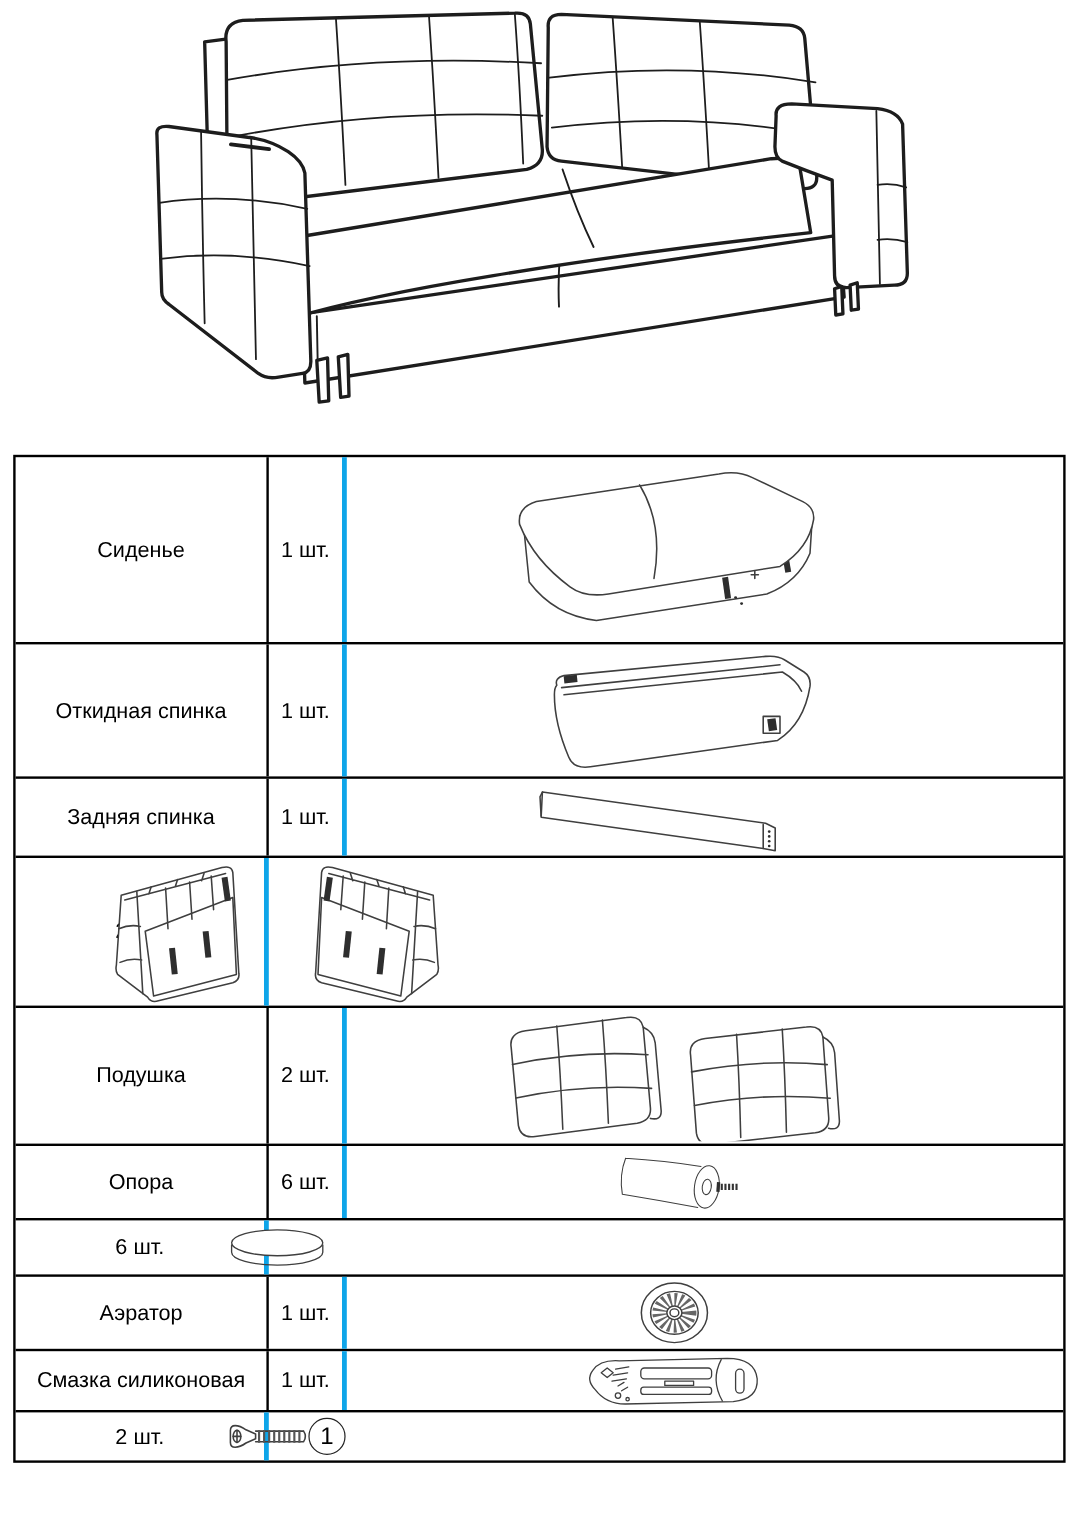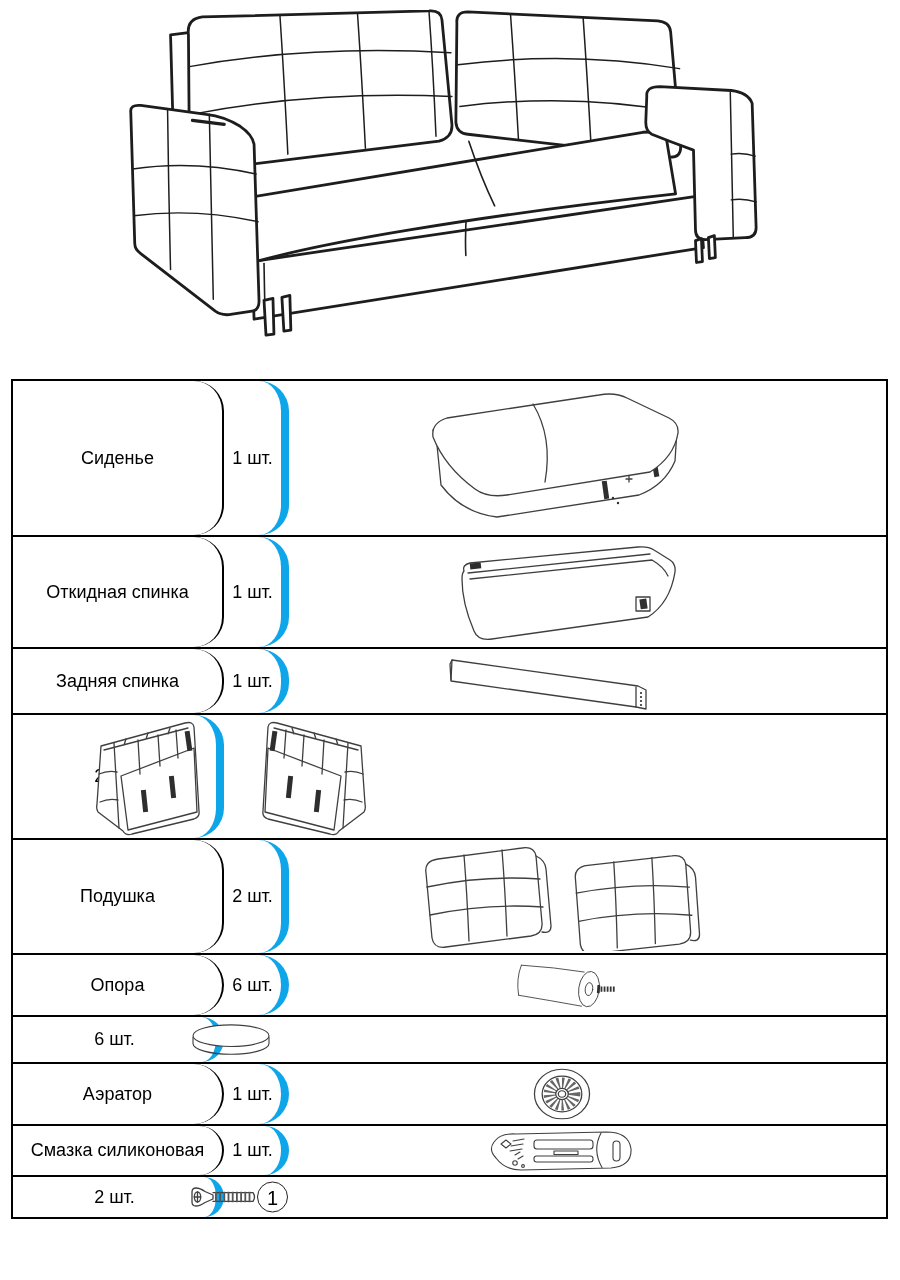--- a/index.html
+++ b/index.html
@@ -8,23 +8,23 @@
     font-family:"Liberation Sans", sans-serif; color:#000;
     overflow:hidden;
   }
   .sofa-wrap { position:absolute; left:112px; top:5px; width:648px; height:343px; }
   .sofa-wrap svg { width:100%; height:100%; }
 
   .parts { position:absolute; left:11px; top:379px; width:877px;
            border:2px solid #000; box-sizing:border-box; background:#fff; }
   .prow { display:grid; grid-template-columns:211px 65px 1fr; }
   .prow + .prow { border-top:2px solid #000; }
-  .cell { display:flex; align-items:center; justify-content:center; box-sizing:border-box;border-radius:30px; }
+  .cell { display:flex; align-items:center; justify-content:center; box-sizing:border-box; }
   .c1 { border-right:2px solid #000; font-size:18px; text-align:center; padding:0 4px; }
-  .c2 { border-right:8px solid #0ea5e9; font-size:18px; }
+  .c2 { border-right:4px solid #0ea5e9; font-size:18px; }
   .c3 { position:relative; }
   .ill { position:relative; left:-26px; display:flex; align-items:center; justify-content:center; }
   .marker { position:absolute; left:33px; top:50%; transform:translateY(-50%);
             width:29px; height:29px; border:1.6px solid #222; border-radius:50%;
             display:flex; align-items:center; justify-content:center;
             font-size:20px; line-height:1; }
 
   
   svg .ln  { fill:none; stroke:#3f3f3f; stroke-width:1.3; stroke-linecap:round; stroke-linejoin:round; }
   svg .fw  { fill:#ffffff; stroke:#3f3f3f; stroke-width:1.3; stroke-linejoin:round; }

